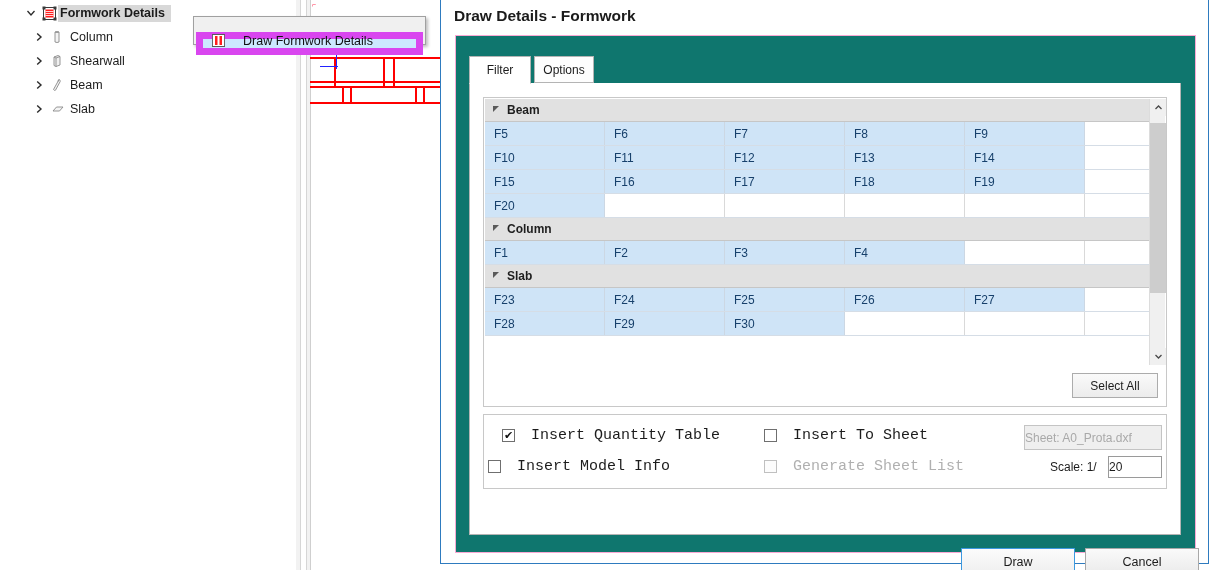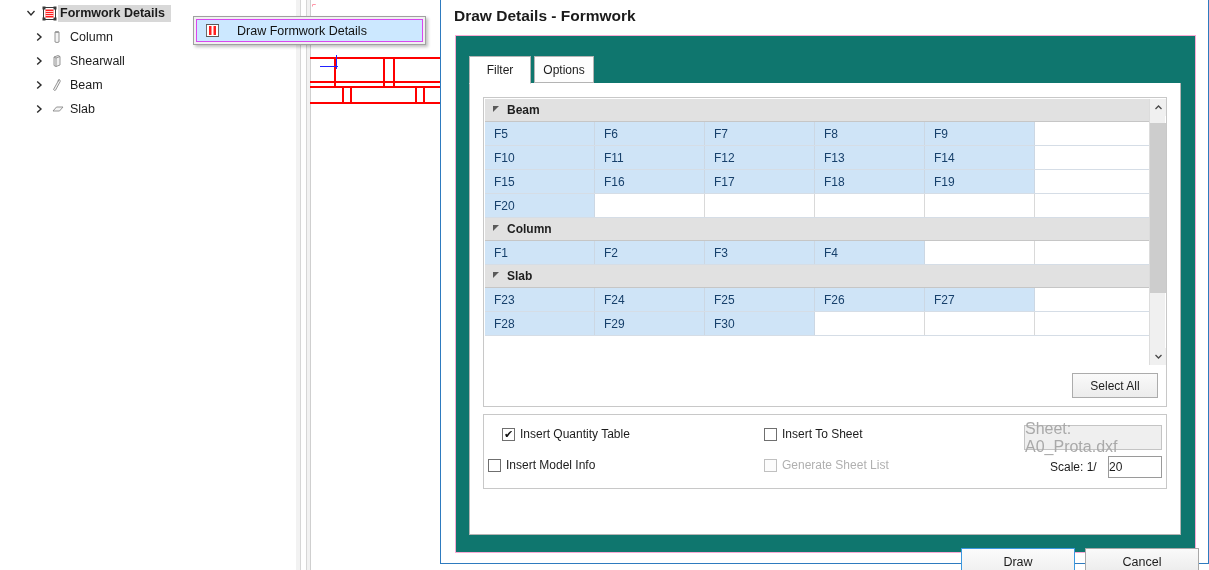--- a/index.html
+++ b/index.html
@@ -43,23 +43,23 @@
     width: 233px; height: 29px;
     background: #f0f0f0;
     border: 1px solid #a0a0a0;
     box-shadow: 2px 2px 3px rgba(0,0,0,0.25);
     box-sizing: border-box;
     padding: 2px;
   }
   #context-menu-item {
     height: 23px; width: 100%;
     background: #cce8ff;
-    border: 1px solid #d946ef;
-    box-sizing: border-box;
-    display: flex; align-items: center;
+    border: 7px solid #d946ef;
+    box-sizing: border-box;
+    display: flex; align-items: flex-end; margin-top: 13px;
   }
   #context-menu-item .mi-icon {
     width: 22px; margin-left: 4px;
     display:flex; align-items:center; justify-content:center;
   }
   #context-menu-item .mi-label {
     margin-left: 14px; font-size: 12.5px; color: #111;
   }
 
   
@@ -156,21 +156,21 @@
     width: 22px; text-align: center;
     color: #5a5a5a; font-size: 9px;
   }
   .group-title { font-size: 12px; font-weight: bold; color: #1e1e1e; }
   .grid-row {
     height: 24px; display: flex;
     border-bottom: 1px solid #d5dde6;
     box-sizing: border-box;
   }
   .grid-cell {
-    width: 110px; box-sizing: border-box;
+    width: 120px; box-sizing: border-box;
     border-right: 1px solid #ccd7e3;
     display: flex; align-items: center;
     padding-left: 9px;
     font-size: 12px; color: #17406b;
     background: #ffffff;
   }
   .grid-cell.sel { background: #cfe4f7; }
   .grid-cell.empty { background: #ffffff; border-right: 1px solid #d9d9d9; }
 
   
@@ -212,31 +212,31 @@
     box-sizing: border-box;
   }
   .cbrow { position: absolute; display: flex; align-items: center; }
   .cbox {
     width: 13px; height: 13px; box-sizing: border-box;
     border: 1px solid #6f6f6f; background: #ffffff;
     display: flex; align-items: center; justify-content: center;
     font-size: 11px; line-height: 1; color: #111;
   }
   .cbox.disabled { border-color: #c0c0c0; background: #fcfcfc; }
-  .cblabel { margin-left: 5px; font-size: 12px; color: #1c1c1c; }
+  .cblabel { margin-left: 16px; font-size: 15px; color: #1c1c1c; font-family: Liberation Mono, monospace; }
   .cblabel.disabled { color: #b0b0b0; }
 
   #sheet-btn {
     position: absolute; left: 540px; top: 10px;
     width: 138px; height: 25px;
     background: #efefef;
     border: 1px solid #c4c4c4;
     box-sizing: border-box;
-    display: flex; align-items: center; justify-content: flex-end;
-    font-size: 16px; color: #a9a9a9;
+    display: flex; align-items: center; justify-content: flex-start;
+    font-size: 12px; color: #a9a9a9;
   }
   #scale-label {
     position: absolute; left: 566px; top: 45px;
     font-size: 12px; color: #1c1c1c;
   }
   #scale-input {
     position: absolute; left: 624px; top: 41px;
     width: 54px; height: 22px;
     border: 1px solid #9a9a9a; background: #ffffff;
     box-sizing: border-box;

